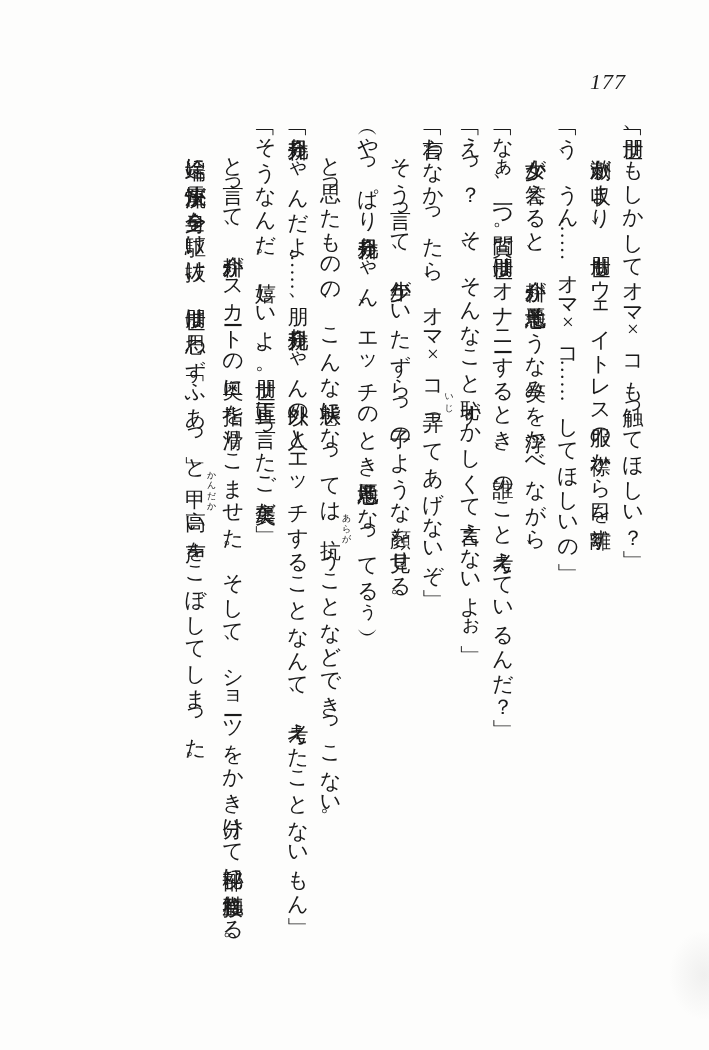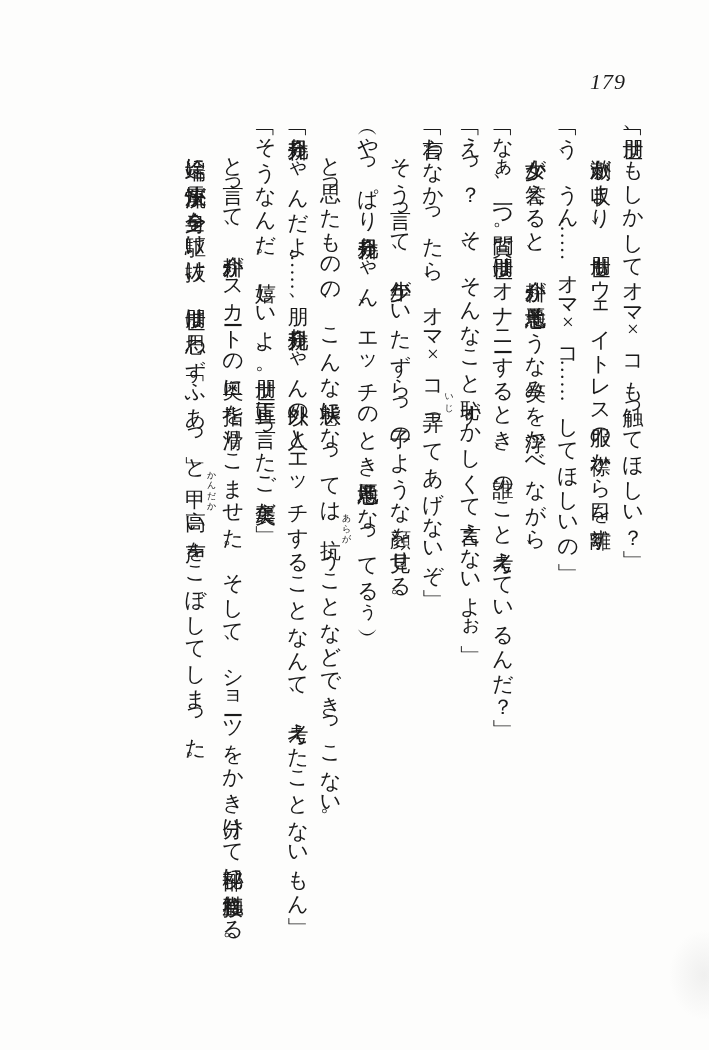--- a/index.html
+++ b/index.html
@@ -64,21 +64,21 @@
   rt {
     font-size: 9px;
     letter-spacing: 0;
     font-family: "Liberation Serif", "DejaVu Serif", serif;
   }
 </style>
 </head>
 <body>
 
 <div class="book-page">
-  <div class="page-number">179</div>
+  <div class="page-number">177</div>
 
   <div class="text-block">
       <p>「朋世、もしかしてオマ×コも触ってほしい？」</p>
       <p class="indent">刺激が収まり、朋世もウェイトレス服の襟から口を離す。</p>
       <p>「う、うん……オマ×コ……してほしいの」</p>
       <p class="indent">少女が答えると、耕介が意地悪そうな笑みを浮かべながら、</p>
       <p>「なぁ、一つ質問。朋世はオナニーするとき、誰のこと考えているんだ？」</p>
       <p>「えっ？　そ、そんなこと恥ずかしくて言えないよぉ」</p>
       <p>「言わなかったら、オマ×コ<ruby>弄<rt>いじ</rt></ruby>ってあげないぞ」</p>
       <p class="indent">そう言って、少年がいたずらっ子のような顔を見せる。</p>

